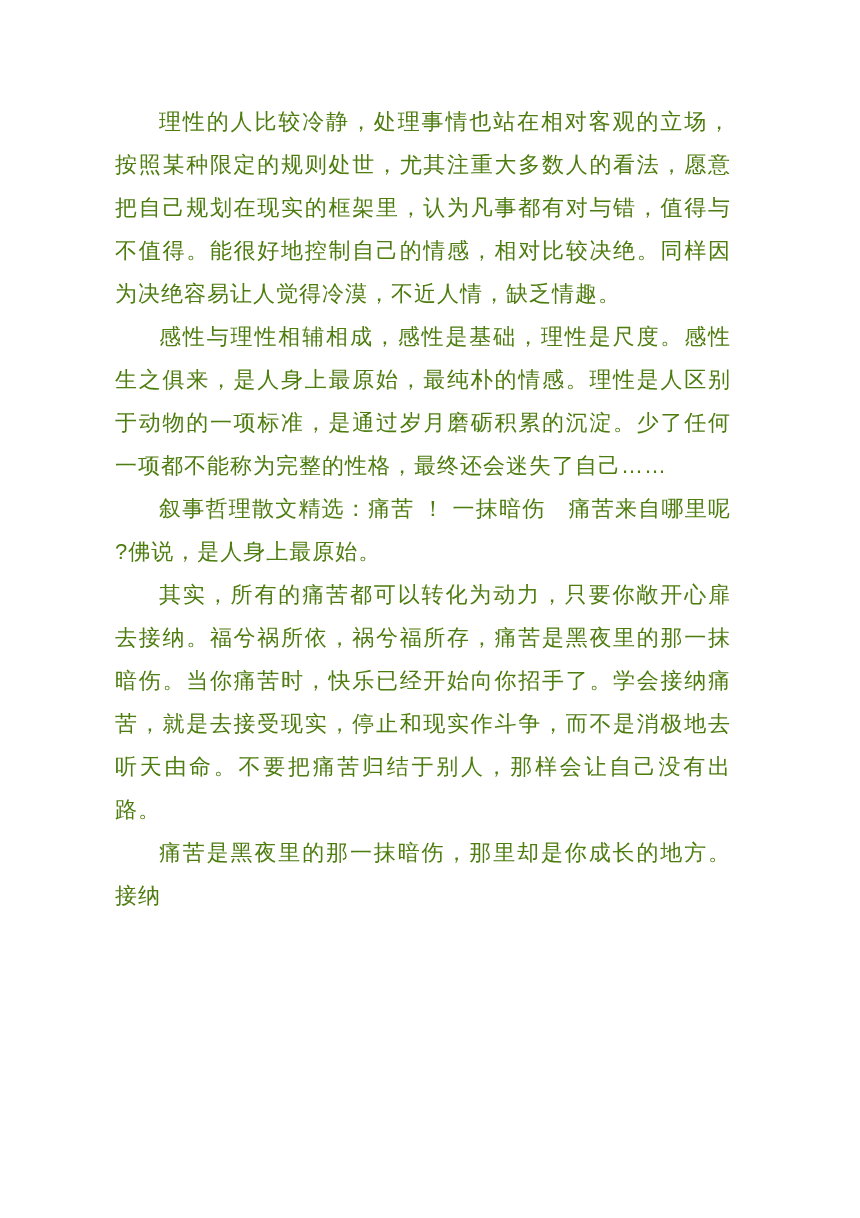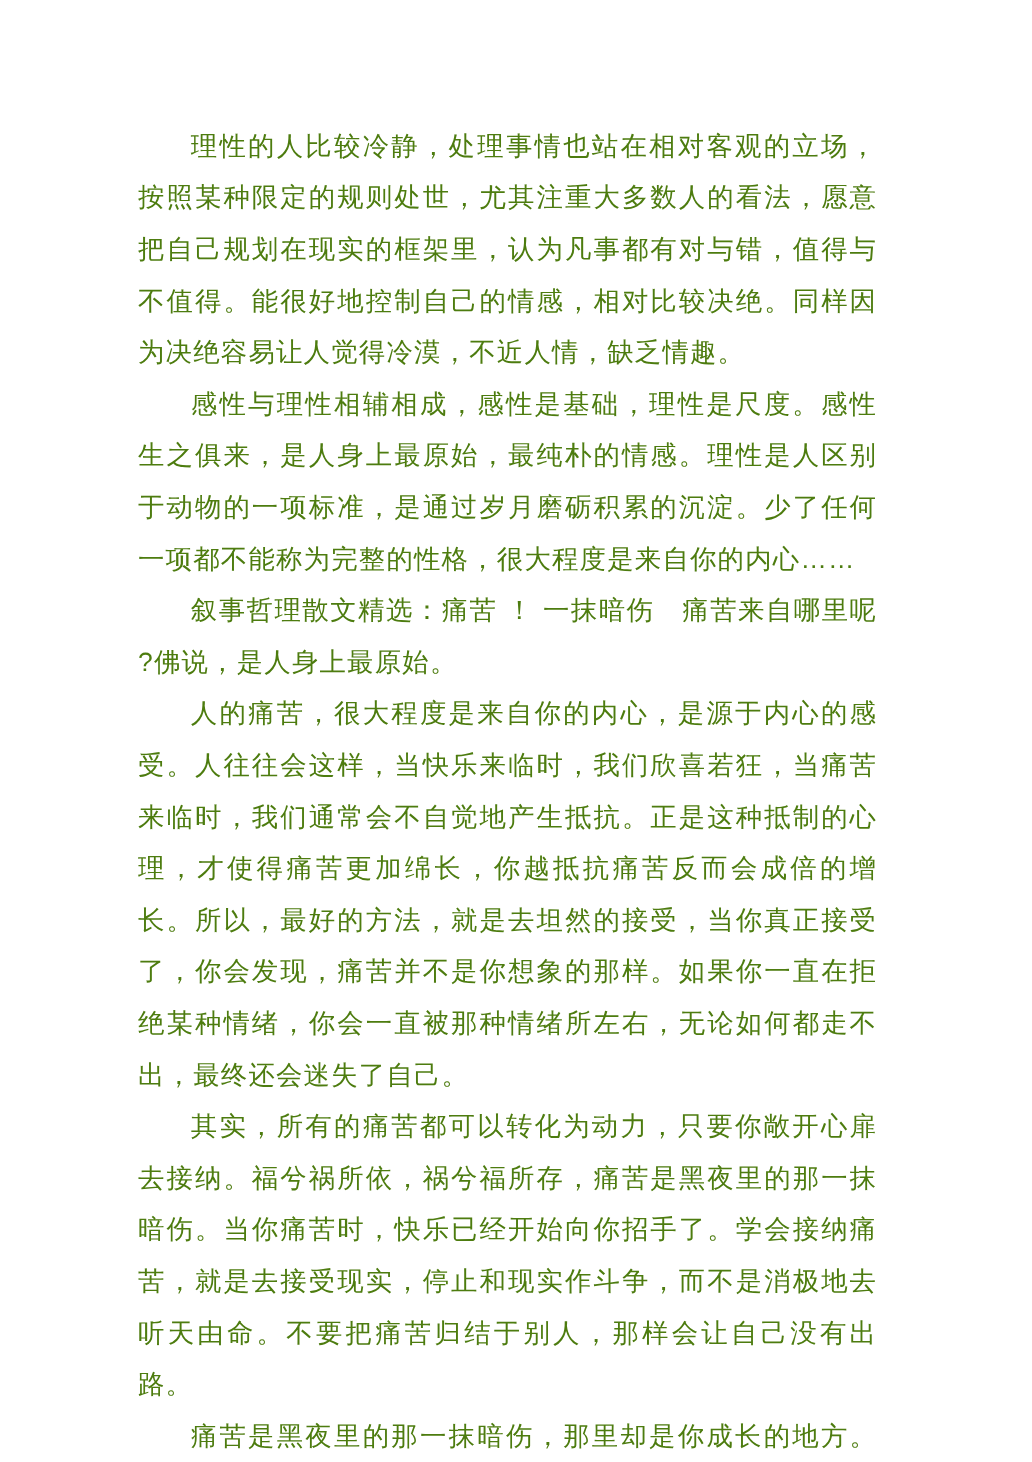--- a/index.html
+++ b/index.html
@@ -32,19 +32,18 @@
     word-break: break-all;
     color: #4d7c0f;
   }
 </style>
 </head>
 <body>
 
 <div class="page">
   <div class="content">
     <p class="para">理性的人比较冷静，处理事情也站在相对客观的立场，按照某种限定的规则处世，尤其注重大多数人的看法，愿意把自己规划在现实的框架里，认为凡事都有对与错，值得与不值得。能很好地控制自己的情感，相对比较决绝。同样因为决绝容易让人觉得冷漠，不近人情，缺乏情趣。</p>
-    <p class="para">感性与理性相辅相成，感性是基础，理性是尺度。感性生之俱来，是人身上最原始，最纯朴的情感。理性是人区别于动物的一项标准，是通过岁月磨砺积累的沉淀。少了任何一项都不能称为完整的性格，很大程度是来自你的内心……</p>
+    <p class="para">感性与理性相辅相成，感性是基础，理性是尺度。感性生之俱来，是人身上最原始，最纯朴的情感。理性是人区别于动物的一项标准，是通过岁月磨砺积累的沉淀。少了任何一项都不能称为完整的性格，最终还会迷失了自己……</p>
     <p class="para">叙事哲理散文精选：痛苦 ！ 一抹暗伤　痛苦来自哪里呢 ?佛说，是人身上最原始。</p>
-    <p class="para">人的痛苦，很大程度是来自你的内心，是源于内心的感受。人往往会这样，当快乐来临时，我们欣喜若狂，当痛苦来临时，我们通常会不自觉地产生抵抗。正是这种抵制的心理，才使得痛苦更加绵长，你越抵抗痛苦反而会成倍的增长。所以，最好的方法，就是去坦然的接受，当你真正接受了，你会发现，痛苦并不是你想象的那样。如果你一直在拒绝某种情绪，你会一直被那种情绪所左右，无论如何都走不出，最终还会迷失了自己。</p>
     <p class="para">其实，所有的痛苦都可以转化为动力，只要你敞开心扉去接纳。福兮祸所依，祸兮福所存，痛苦是黑夜里的那一抹暗伤。当你痛苦时，快乐已经开始向你招手了。学会接纳痛苦，就是去接受现实，停止和现实作斗争，而不是消极地去听天由命。不要把痛苦归结于别人，那样会让自己没有出路。</p>
     <p class="para">痛苦是黑夜里的那一抹暗伤，那里却是你成长的地方。接纳</p>
   </div>
 </div>
 
 </body></html>

